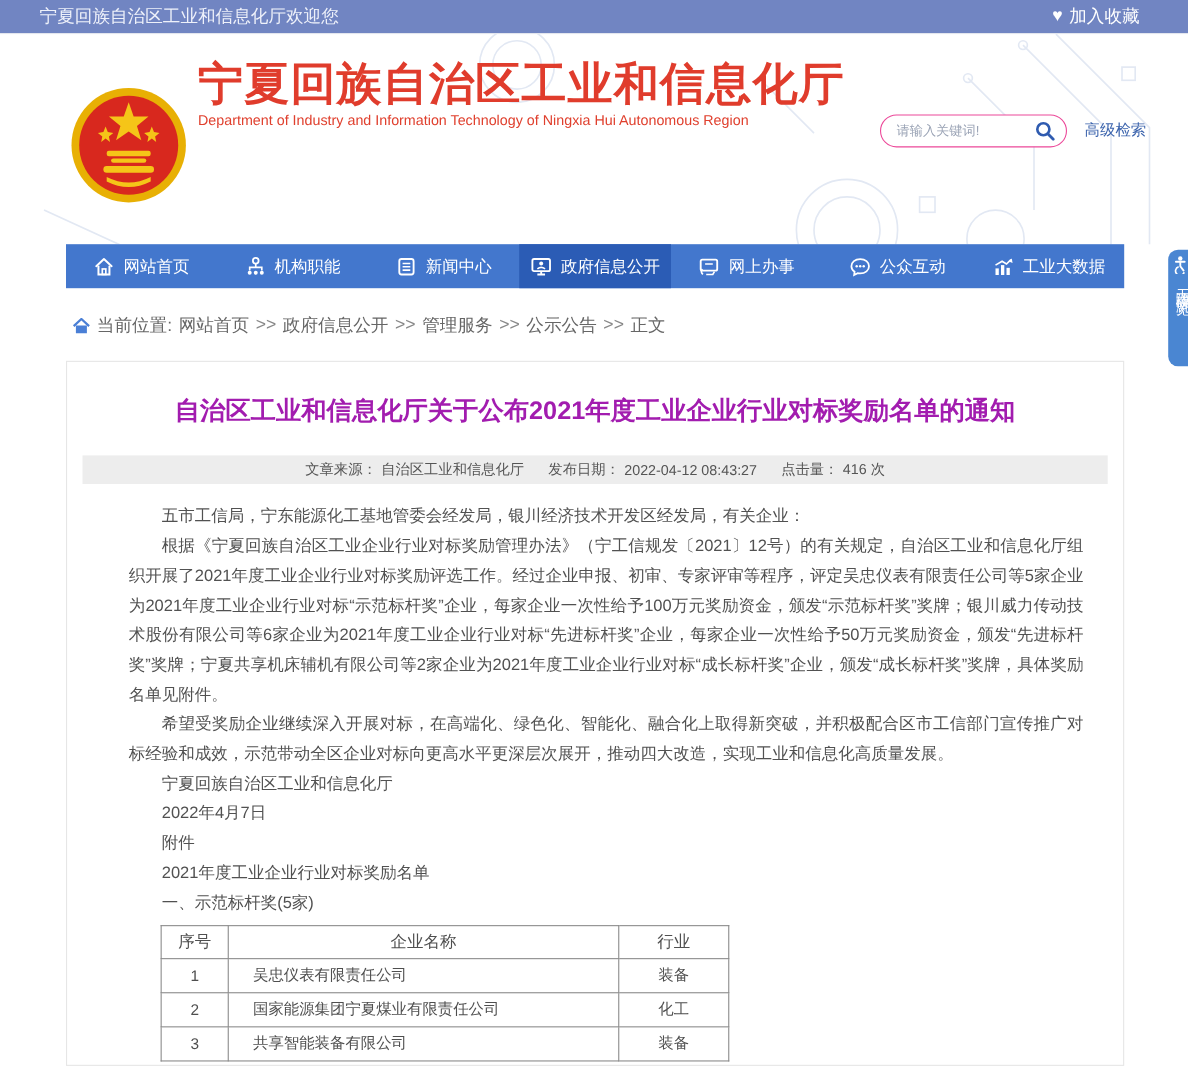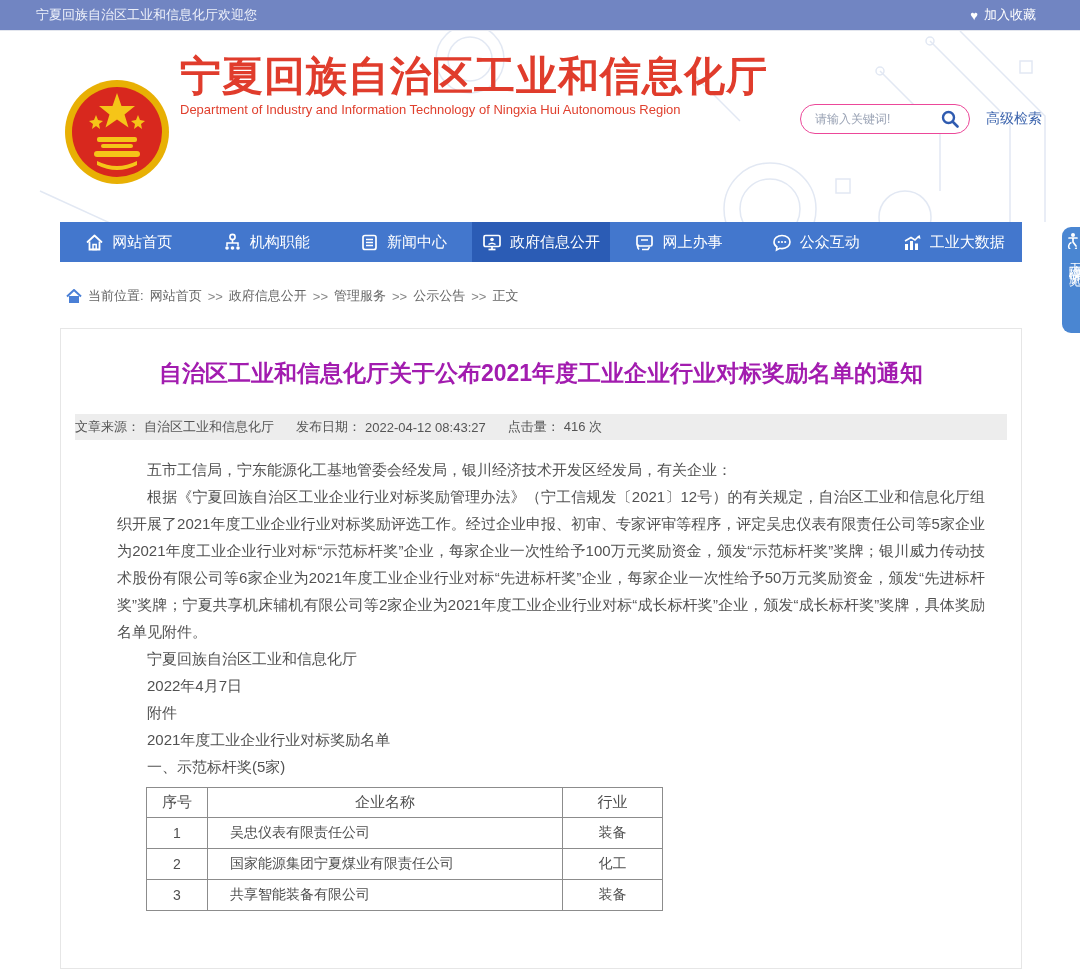--- a/index.html
+++ b/index.html
@@ -1,21 +1,21 @@
 <!DOCTYPE html>
 <html><head>
 <meta charset="utf-8">
 <style>
   html,body{margin:0;padding:0;background:#fff;}
   *{box-sizing:border-box;font-family:"Liberation Sans","DejaVu Sans",sans-serif;}
   .page{position:relative;width:1080px;height:969px;overflow:hidden;background:#fff;}
 
   
   .topbar{position:absolute;left:0;top:0;width:1080px;height:30px;background:#7185c2;color:#eef1fa;
-    display:flex;align-items:center;justify-content:space-between;font-size:13px;}
+    display:flex;align-items:center;justify-content:space-between;font-size:16px;}
   .topbar .welcome{margin-left:36px;}
   .topbar .fav{margin-right:44px;display:flex;align-items:center;gap:6px;cursor:pointer;color:#fff;}
 
   
   .header{position:absolute;left:0;top:30px;width:1080px;height:192px;background:#fff;border-top:1px solid #e3e6ee;overflow:hidden;}
   .decor{position:absolute;left:0;top:0;width:1080px;height:192px;pointer-events:none;}
   .emblem{position:absolute;left:64px;top:48px;width:106px;height:106px;}
   .hgroup{position:absolute;left:180px;top:22px;width:600px;}
   .htitle{font-size:41px;font-weight:bold;color:#e03c2c;letter-spacing:1px;line-height:46px;white-space:nowrap;}
   .hen{font-size:13px;color:#e0402e;margin-top:3px;white-space:nowrap;}
@@ -32,28 +32,28 @@
   .nav-item{flex:1;display:flex;align-items:center;justify-content:center;gap:8px;color:#fff;font-size:15px;cursor:pointer;white-space:nowrap;}
   .nav-item.active{background:#2b5cb5;}
   .nav-item svg{flex:none;}
 
   
   .sidewidget{position:absolute;right:-30px;top:227px;width:48px;height:106px;background:#4a86d2;border-radius:9px 0 0 9px;
     color:#fff;display:flex;flex-direction:column;align-items:flex-start;padding:5px 0 0 3px;cursor:pointer;}
   .sidewidget .vtext{writing-mode:vertical-rl;font-size:13px;letter-spacing:3px;margin-top:3px;margin-left:1px;}
 
   
-  .breadcrumb{position:absolute;left:66px;top:284px;height:24px;display:flex;align-items:center;font-size:13px;color:#666;gap:6px;}
+  .breadcrumb{position:absolute;left:66px;top:284px;height:24px;display:flex;align-items:center;font-size:16px;color:#666;gap:6px;}
   .breadcrumb .crumb{cursor:pointer;}
   .breadcrumb .sep{color:#888;}
 
   
   .content{position:absolute;left:60px;top:328px;width:962px;height:641px;background:#fff;border:1px solid #e6e6e6;}
   .article-title{margin-top:29px;text-align:center;font-size:23px;font-weight:bold;color:#a21caf;}
-  .meta{margin:25px 14px 0 14px;height:26px;background:#ededed;display:flex;align-items:center;
+  .meta{margin:25px 14px 0 14px;height:26px;background:#ededed;display:flex;align-items:center;justify-content:center;
     font-size:13px;color:#555;gap:4px;white-space:nowrap;}
   .meta .gap{width:14px;}
   .bodytext{margin:16px 36px 0 56px;font-size:15px;color:#515151;line-height:27px;}
   .bodytext p{margin:0;text-indent:2em;text-align:justify;}
   .sig{ text-align:right;padding-right:6px;text-indent:0;}
   .sigdate{text-align:right;padding-right:40px;text-indent:0;}
   .fujian{margin:14px 0 0 20px;text-indent:0;}
   .attach-title{text-align:center;text-indent:0;margin-top:6px;}
   .section{margin:4px 0 0 4px;text-indent:0;}
   .awardtable{border-collapse:collapse;margin:7px 0 0 85px;}
@@ -231,20 +231,21 @@
       <span>发布日期：</span>
       <span>2022-04-12 08:43:27</span>
       <span class="gap"></span>
       <span>点击量：</span>
       <span>416 次</span>
     </div>
 
     <div class="bodytext">
       <p>五市工信局，宁东能源化工基地管委会经发局，银川经济技术开发区经发局，有关企业：</p>
       <p>根据《宁夏回族自治区工业企业行业对标奖励管理办法》（宁工信规发〔2021〕12号）的有关规定，自治区工业和信息化厅组织开展了2021年度工业企业行业对标奖励评选工作。经过企业申报、初审、专家评审等程序，评定吴忠仪表有限责任公司等5家企业为2021年度工业企业行业对标“示范标杆奖”企业，每家企业一次性给予100万元奖励资金，颁发“示范标杆奖”奖牌；银川威力传动技术股份有限公司等6家企业为2021年度工业企业行业对标“先进标杆奖”企业，每家企业一次性给予50万元奖励资金，颁发“先进标杆奖”奖牌；宁夏共享机床辅机有限公司等2家企业为2021年度工业企业行业对标“成长标杆奖”企业，颁发“成长标杆奖”奖牌，具体奖励名单见附件。</p>
+      <p>希望受奖励企业继续深入开展对标，在高端化、绿色化、智能化、融合化上取得新突破，并积极配合区市工信部门宣传推广对标经验和成效，示范带动全区企业对标向更高水平更深层次展开，推动四大改造，实现工业和信息化高质量发展。</p>
       <p class="sig">宁夏回族自治区工业和信息化厅</p>
       <p class="sigdate">2022年4月7日</p>
       <p class="fujian">附件</p>
       <p class="attach-title">2021年度工业企业行业对标奖励名单</p>
       <p class="section">一、示范标杆奖(5家)</p>
     </div>
 
     <table class="awardtable">
       <thead>
         <tr>

